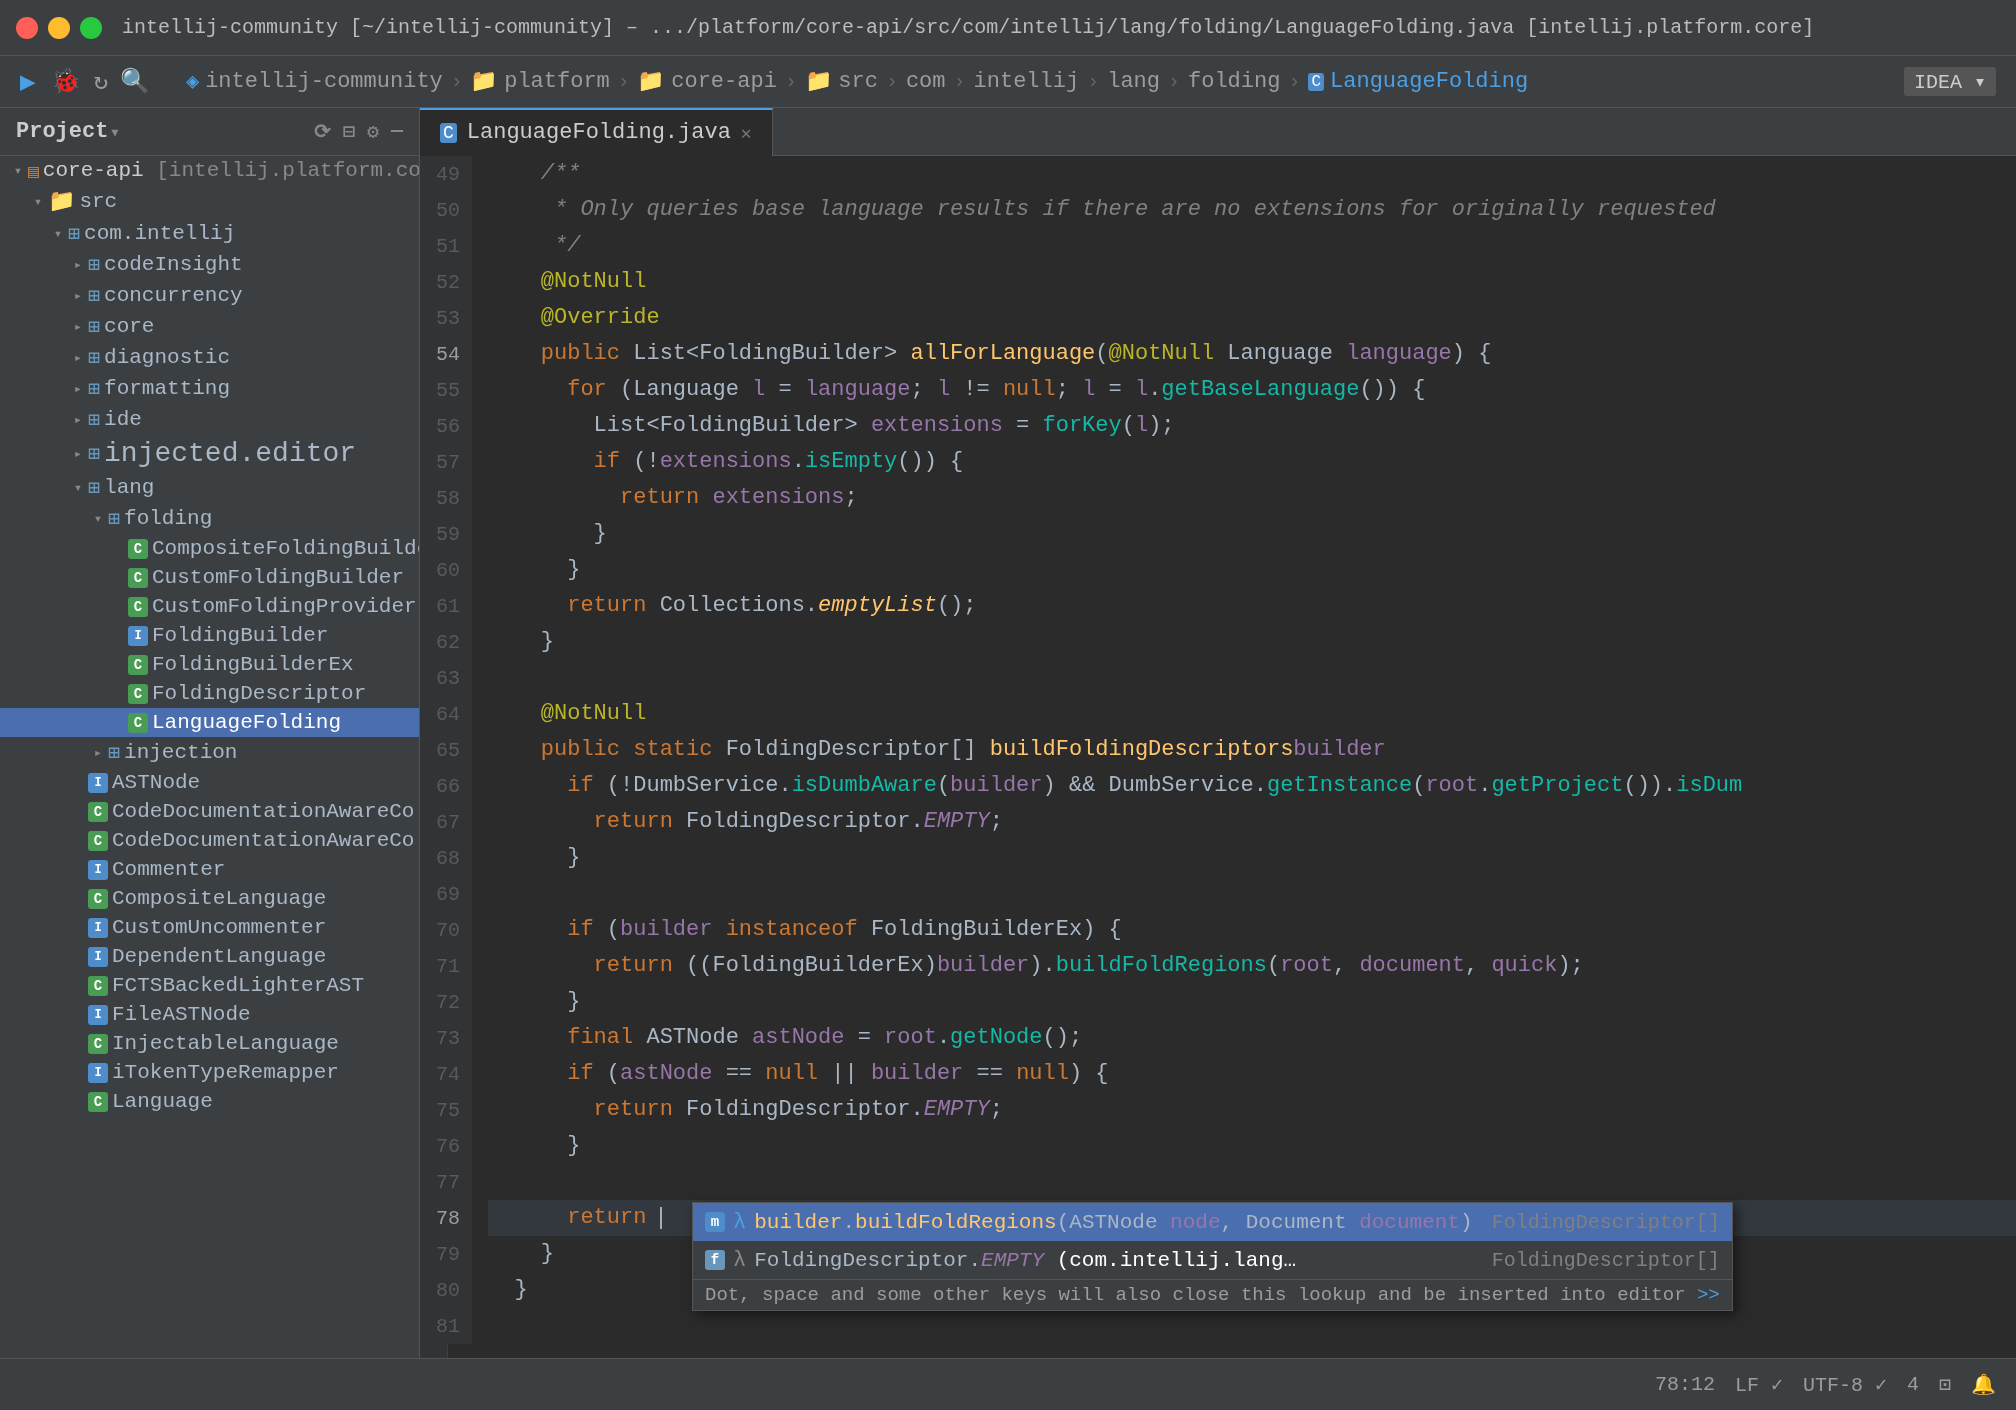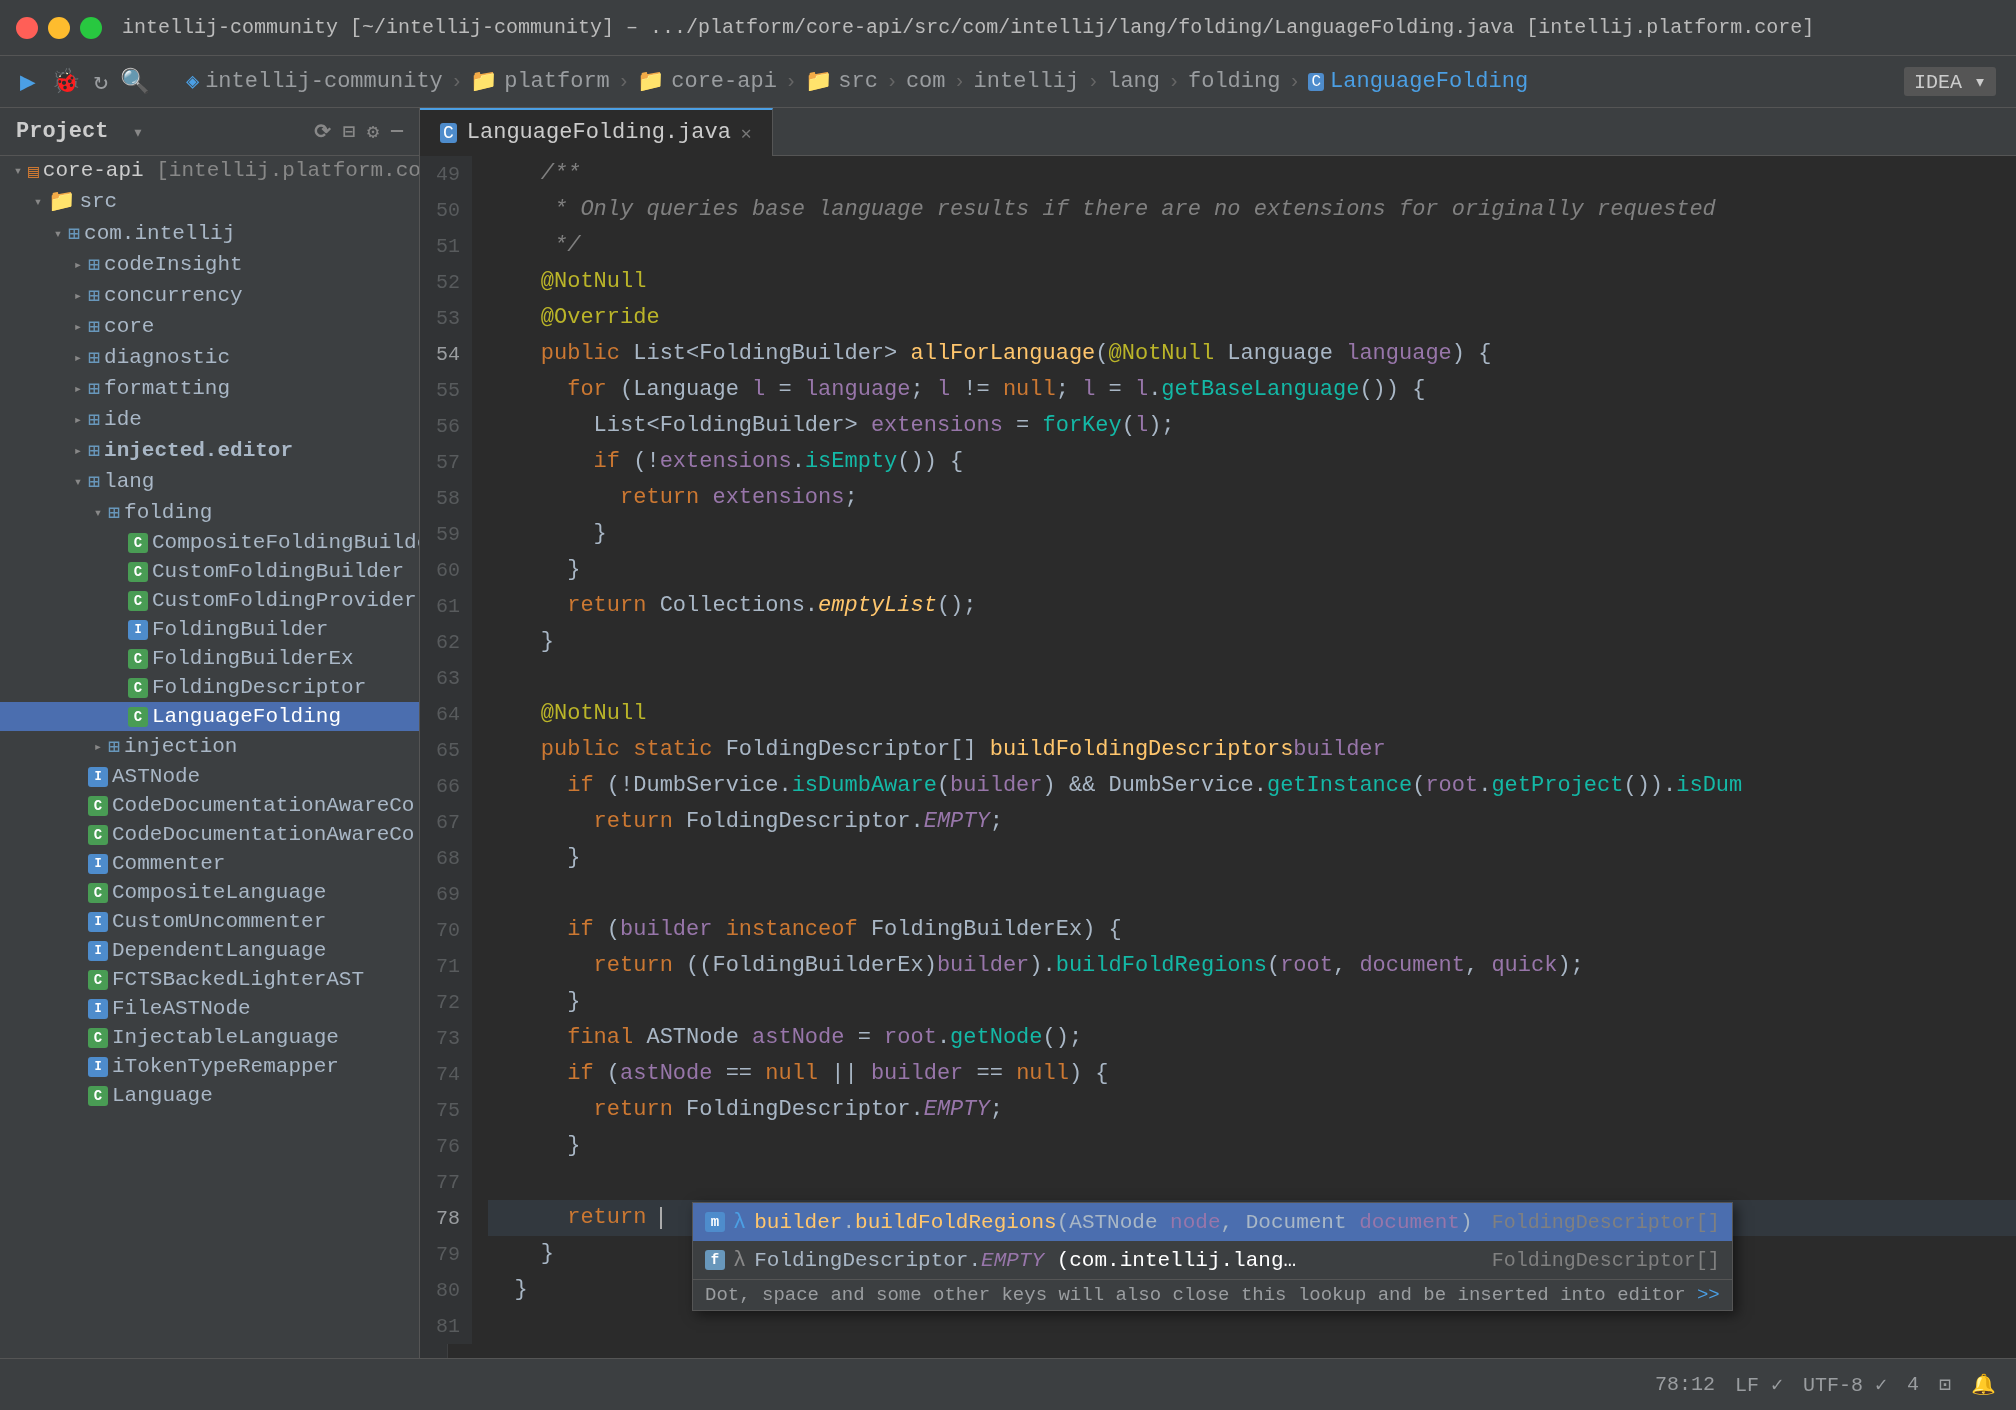--- a/index.html
+++ b/index.html
@@ -77,21 +77,21 @@
     }
     .sidebar-header {
       height: 48px;
       display: flex;
       align-items: center;
       padding: 0 16px;
       font-size: 22px;
       font-weight: bold;
       color: #ccc;
       border-bottom: 1px solid #555;
-      gap: 24px;
+      gap: 1px;
     }
     .sidebar-header-icons {
       margin-left: auto;
       display: flex;
       gap: 12px;
       color: #888;
     }
     .tree-item {
       display: flex;
       align-items: center;
@@ -425,21 +425,21 @@
 
       <div class="tree-item" style="padding-left:68px;">
         <span class="tree-arrow">▸</span>
         <span class="tree-icon" style="color:#6897bb;font-size:20px;">⊞</span>
         <span style="font-size:21px;">ide</span>
       </div>
 
       <div class="tree-item" style="padding-left:68px;">
         <span class="tree-arrow">▸</span>
         <span class="tree-icon" style="color:#6897bb;font-size:20px;">⊞</span>
-        <span style="font-size:21px;font-weight:bold;">injected.editor</span>
+        <span style="font-size:28px;">injected.editor</span>
       </div>
 
       <div class="tree-item" style="padding-left:68px;">
         <span class="tree-arrow">▾</span>
         <span class="tree-icon" style="color:#6897bb;font-size:20px;">⊞</span>
         <span style="font-size:21px;">lang</span>
       </div>
 
       <div class="tree-item" style="padding-left:88px;">
         <span class="tree-arrow">▾</span>

